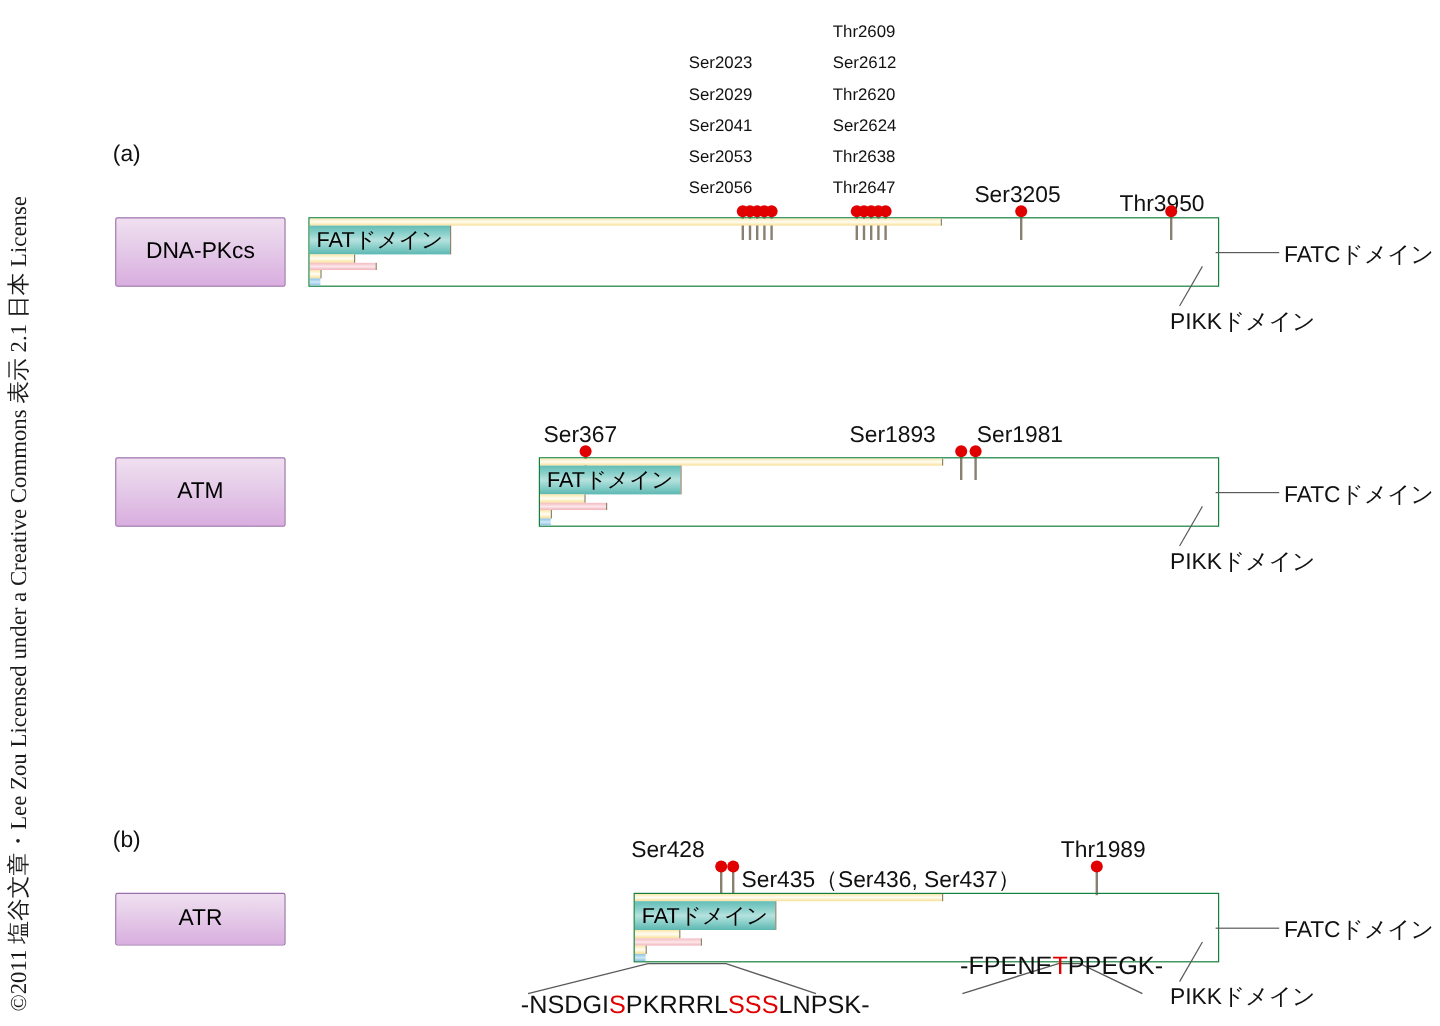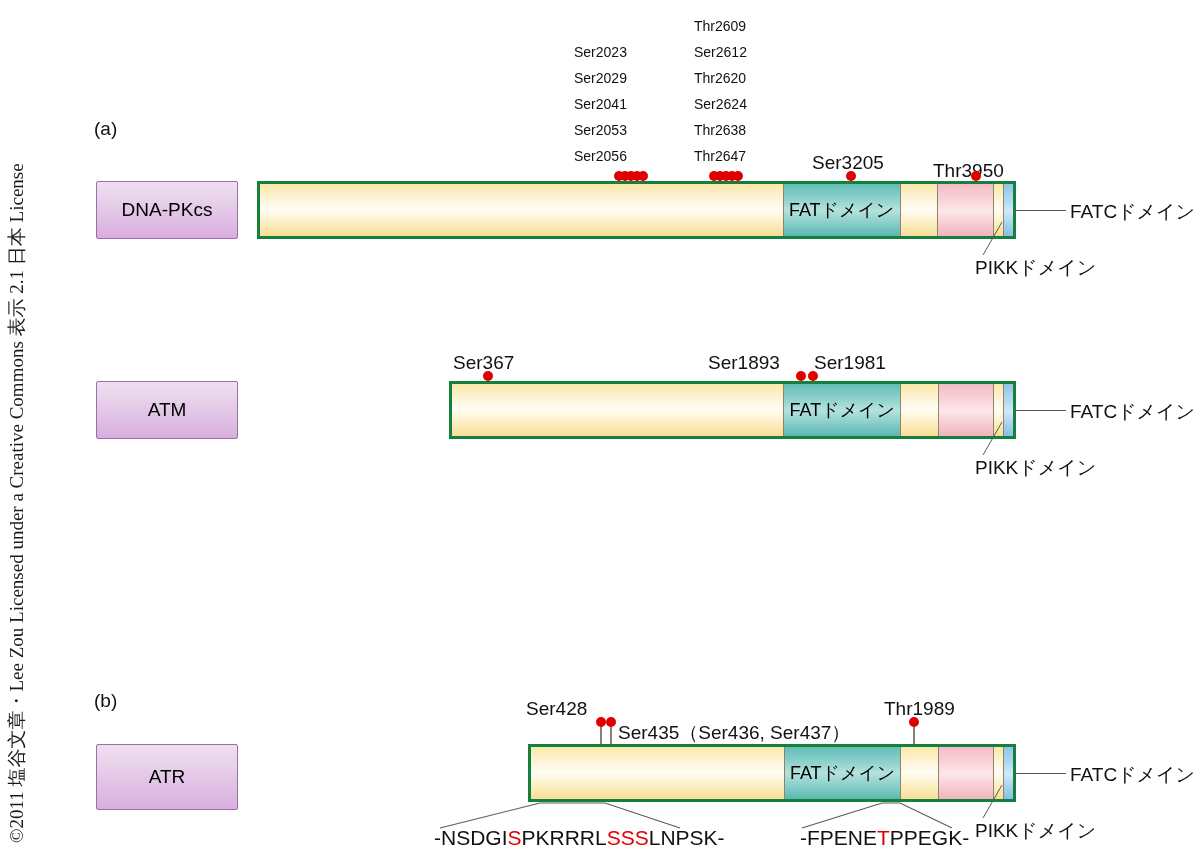--- a/index.html
+++ b/index.html
@@ -49,23 +49,24 @@
     align-items: center;
     justify-content: center;
     font-size: 19px;
     color: #000;
   }
 
   
   .bar {
     position: absolute;
     height: 58px;
-    border: 3px solid #15803d;
+    border: 1px solid #15803d;
     display: flex;
     overflow: hidden;
+    flex-direction: column;
   }
   .seg {
     height: 100%;
     display: flex;
     align-items: center;
     justify-content: center;
     font-size: 18px;
     color: #000;
     white-space: nowrap;
     border-right: 1px solid #8d8569;
@@ -234,21 +235,21 @@
 <div class="panel-letter" style="left:94px; top:690px;">(b)</div>
 
 <div class="site-label" style="left:526px; top:698px;">Ser428</div>
 <div class="site-label" style="left:618px; top:720px;">Ser435（Ser436, Ser437）</div>
 <div class="site-label" style="left:884px; top:698px;">Thr1989</div>
 
 <div class="lolli" style="left:600px; top:726px; height:20px;"></div>
 <div class="lolli" style="left:610px; top:726px; height:20px;"></div>
 <div class="lolli" style="left:913px; top:726px; height:20px;"></div>
 
-<div class="name-box" style="left:96px; top:744px; width:142px; height:66px;">
+<div class="name-box" style="left:96px; top:744px; width:142px; height:44px;">
   <span>ATR</span>
 </div>
 
 <div class="bar" style="left:528px; top:744px; width:488px;">
   <div class="seg seg-yellow" style="width:257px;"></div>
   <div class="seg seg-teal" style="width:118px;">FATドメイン</div>
   <div class="seg seg-yellow" style="width:38px;"></div>
   <div class="seg seg-pink" style="width:56px;"></div>
   <div class="seg seg-yellow" style="width:10px;"></div>
   <div class="seg seg-blue" style="width:9px;"></div>
@@ -265,15 +266,15 @@
   <polyline points="20,26 120,1 185,1 260,26" fill="none" stroke="#5a5a5a" stroke-width="1.2"></polyline>
 </svg>
 <svg class="connector" style="left:790px; top:802px; width:230px; height:26px;">
   <polyline points="12,26 92,1 110,1 162,26" fill="none" stroke="#5a5a5a" stroke-width="1.2"></polyline>
 </svg>
 
 <div class="seq" style="left:434px; top:826px;">
   <span>-NSDGI</span><span class="hi">S</span><span>PKRRRL</span><span class="hi">SSS</span><span>LNPSK-</span>
 </div>
 
-<div class="seq" style="left:800px; top:826px;">
+<div class="seq" style="left:800px; top:794px;">
   <span>-FPENE</span><span class="hi">T</span><span>PPEGK-</span>
 </div>
 
 </body></html>

